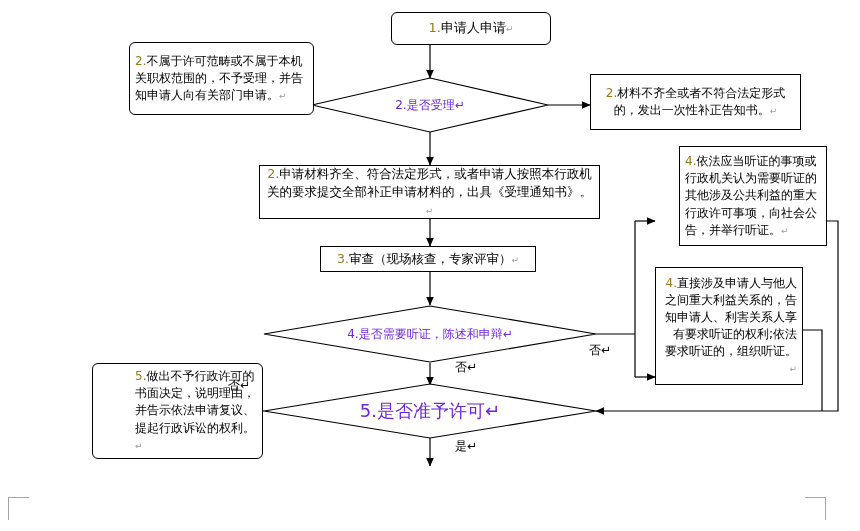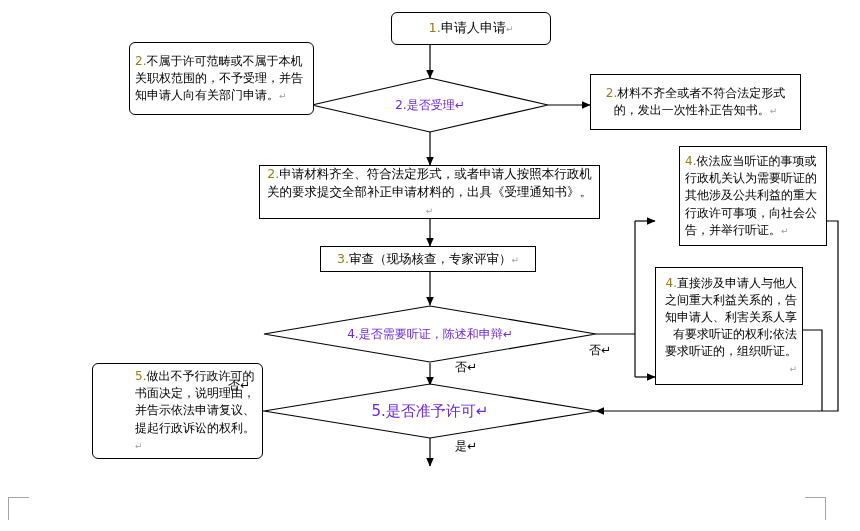--- a/index.html
+++ b/index.html
@@ -144,21 +144,21 @@
   </div>
 
   <div class="node" style="left:655px; top:146px; width:148px; height:100px; font-size:12px; text-align:left;margin-left:24px;">
     <span class="txt"><span class="num">4.</span><span>依法应当听证的事项或行政机关认为需要听证的其他涉及公共利益的重大行政许可事项，向社会公告，并举行听证。</span><span class="pil">↵</span></span>
   </div>
 
   <div class="node" style="left:655px; top:267px; width:148px; height:118px; font-size:12px; text-align:right;">
     <span class="txt"><span class="num">4.</span><span>直接涉及申请人与他人之间重大利益关系的，告知申请人、利害关系人享有要求听证的权利;依法要求听证的，组织听证。</span><span class="pil">↵</span></span>
   </div>
 
-  <div class="diamond-label" style="left:340px; top:399px; width:180px; height:24px; font-size:15px;">
+  <div class="diamond-label" style="left:340px; top:399px; width:180px; height:24px; font-size:18px;">
     <span class="txt"><span class="num">5.</span><span>是否准予许可</span><span class="pil">↵</span></span>
   </div>
 
   <div class="node rounded" style="left:51px; top:363px; width:171px; height:96px; font-size:12px; text-align:left;padding-left:42px;">
     <span class="txt"><span class="num">5.</span><span>做出不予行政许可的书面决定，说明理由，并告示依法申请复议、提起行政诉讼的权利。</span><span class="pil">↵</span></span>
   </div>
 
 
   <div class="edge-label" style="left:455px; top:361px;">
     <span>否</span><span class="pil">↵</span>

